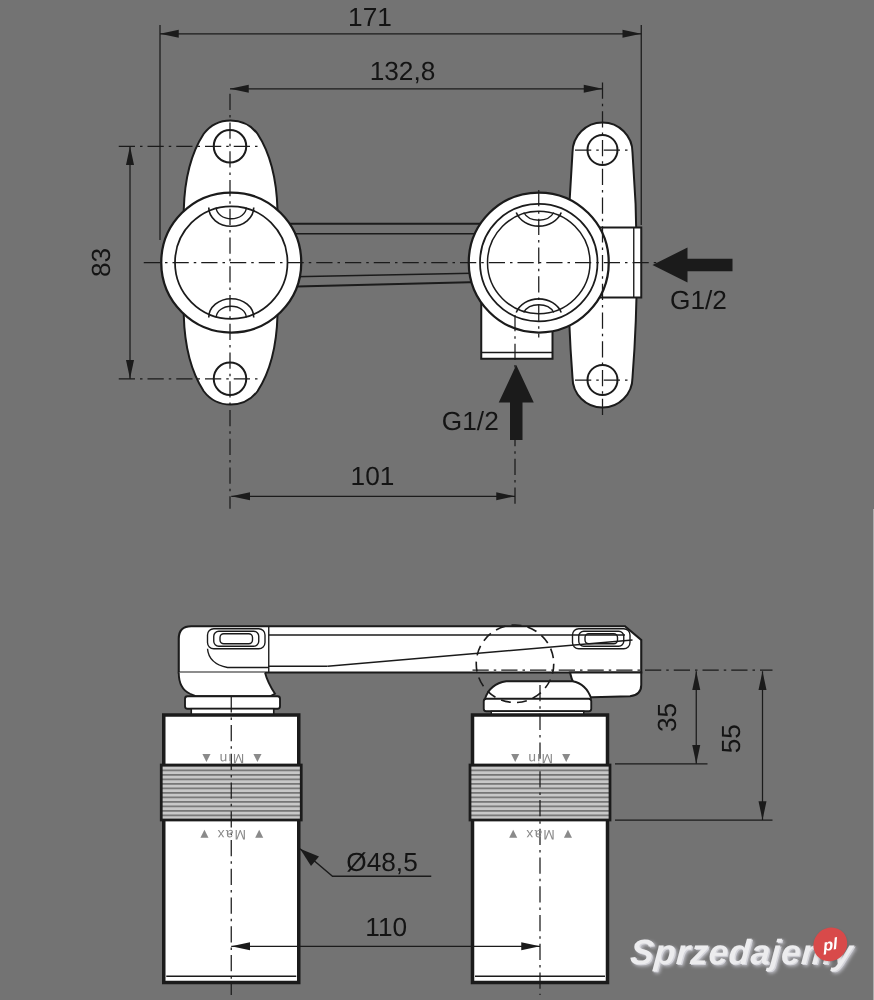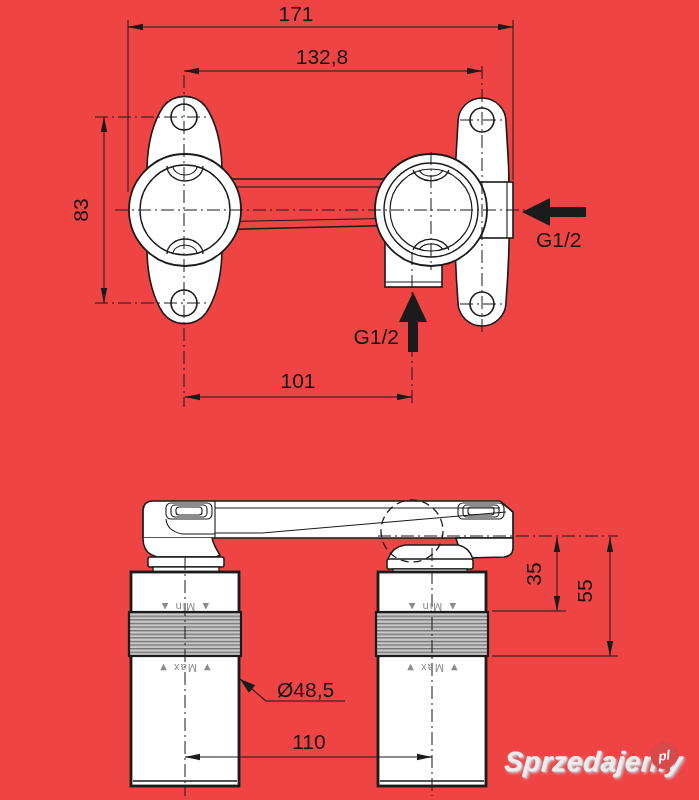--- a/index.html
+++ b/index.html
@@ -1,16 +1,16 @@
 <!DOCTYPE html>
 <html><head>
 <meta charset="utf-8">
 <style>
   html,body{margin:0;padding:0;background:#ffffff;}
-  #stage{position:relative;width:699px;height:800px;background:#ef4444;overflow:hidden;
+  #stage{position:relative;width:699px;height:800px;background:#737373;overflow:hidden;
          font-family:"Liberation Sans", sans-serif;}
   svg text{font-family:"Liberation Sans", sans-serif;fill:#141414;}
   .dimtxt{font-size:21px;}
   .marktxt{font-size:11px;fill:#8a8a8a;letter-spacing:1px;}
   .wm{position:absolute;left:504px;top:746px;width:190px;height:40px;
       font-style:italic;font-weight:bold;transform:skewX(-4deg);}
   .wm-word{font-size:28px;color:#ececee;
       text-shadow:1px 1px 0 #d4d4da, 2px 2px 3px #c9c9d1;letter-spacing:0.5px;}
   .wm-badge{position:absolute;left:146px;top:-4px;width:27px;height:27px;border-radius:50%;
       background:#d84a4a;color:#ffffff;font-size:13px;font-style:italic;font-weight:bold;

